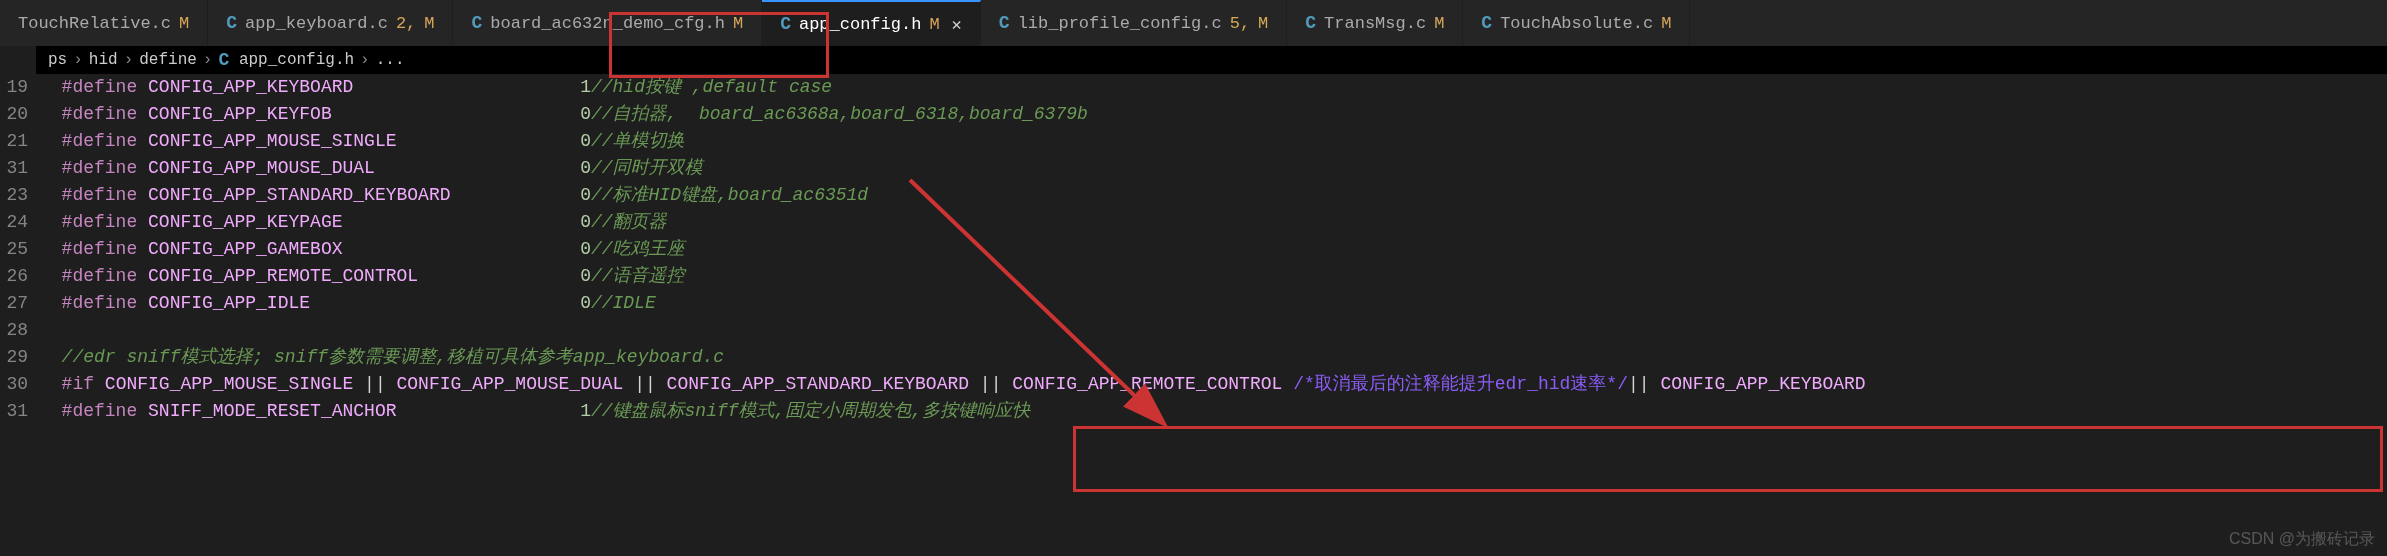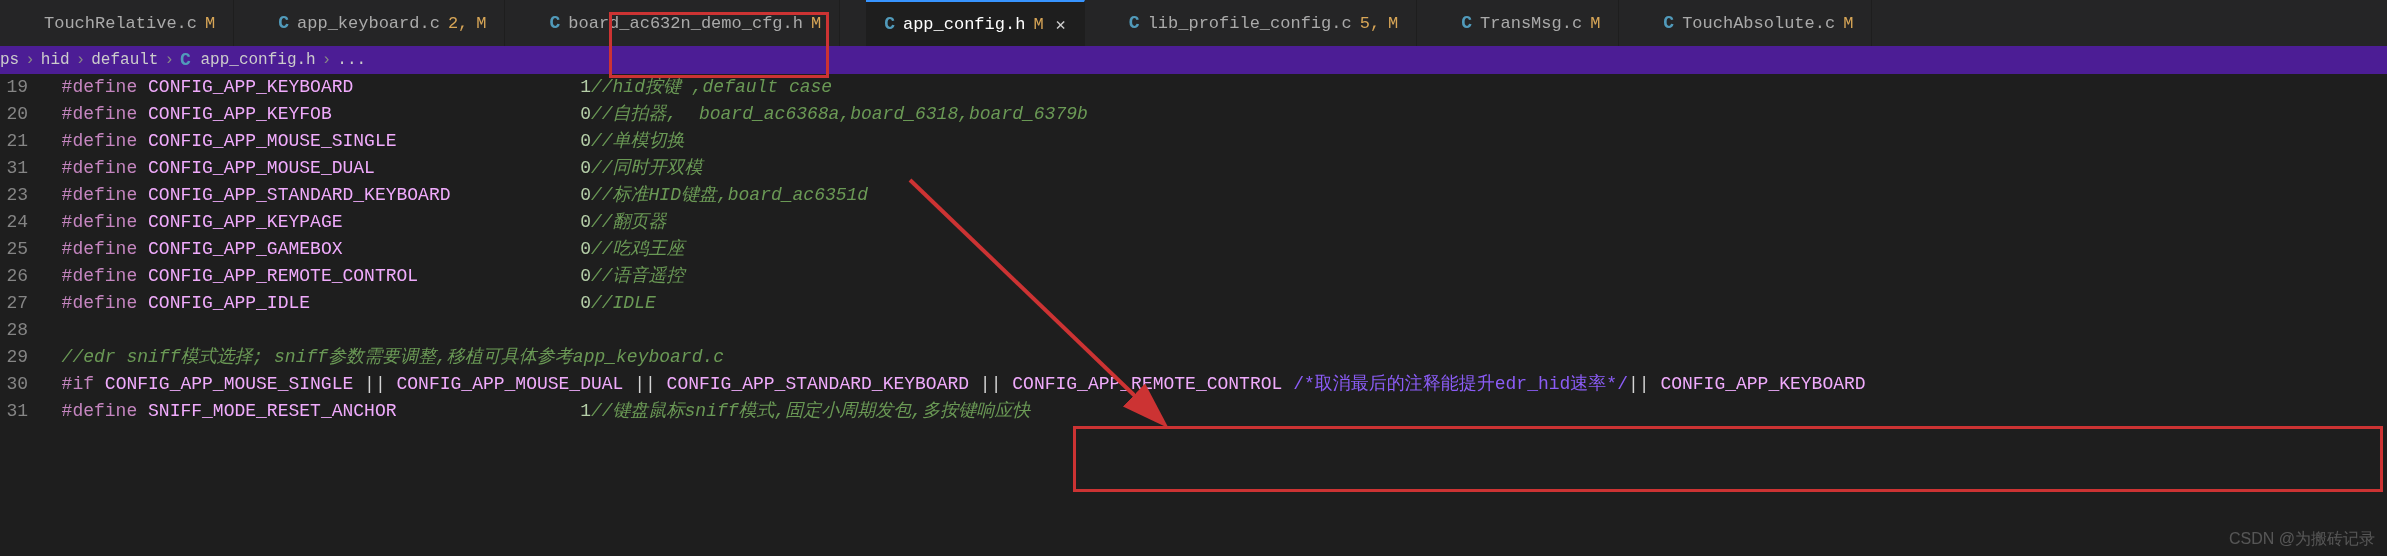--- a/index.html
+++ b/index.html
@@ -22,42 +22,42 @@
 .tab {
   display: flex;
   align-items: center;
   padding: 16px 18px;
   gap: 8px;
   color: #aaa;
   cursor: pointer;
   border-right: 1px solid #1e1e1e;
   font-size: 17px;
   white-space: nowrap;
-  margin-left: 26px;
 }
 .tab.active {
   background: #1e1e1e;
   color: #fff;
   border-top: 2px solid #3794ff;
 }
 .c-icon {
   color: #519aba;
   font-weight: bold;
   font-size: 18px;
 }
 .mod { color: #d8a657; }
 .num { color: #d8a657; }
 .close { color: #ccc; margin-left: 4px; }
 .breadcrumb {
   display: flex;
   align-items: center;
-  padding: 4px 0;
+  padding: 4px 12px;
   font-size: 16px;
   color: #ccc;
-  background: #4c1d95;
+  background: #000000;
+  margin-left: 36px;
 }
 .breadcrumb .sep { margin: 0 6px; color: #888; }
 .editor {
   display: flex;
   font-size: 18px;
   line-height: 27px;
 }
 .gutter {
   width: 40px;
   text-align: right;
@@ -150,21 +150,21 @@
     <span>TouchAbsolute.c</span>
     <span class="mod">M</span>
   </div>
 </div>
 
 <div class="breadcrumb">
   <span>ps</span>
   <span class="sep">›</span>
   <span>hid</span>
   <span class="sep">›</span>
-  <span>default</span>
+  <span>define</span>
   <span class="sep">›</span>
   <span class="c-icon">C</span>&nbsp;
   <span>app_config.h</span>
   <span class="sep">›</span>
   <span>...</span>
 </div>
 
 <div class="editor">
   <div class="gutter" id="gutter">
       <div class="line">19</div>

